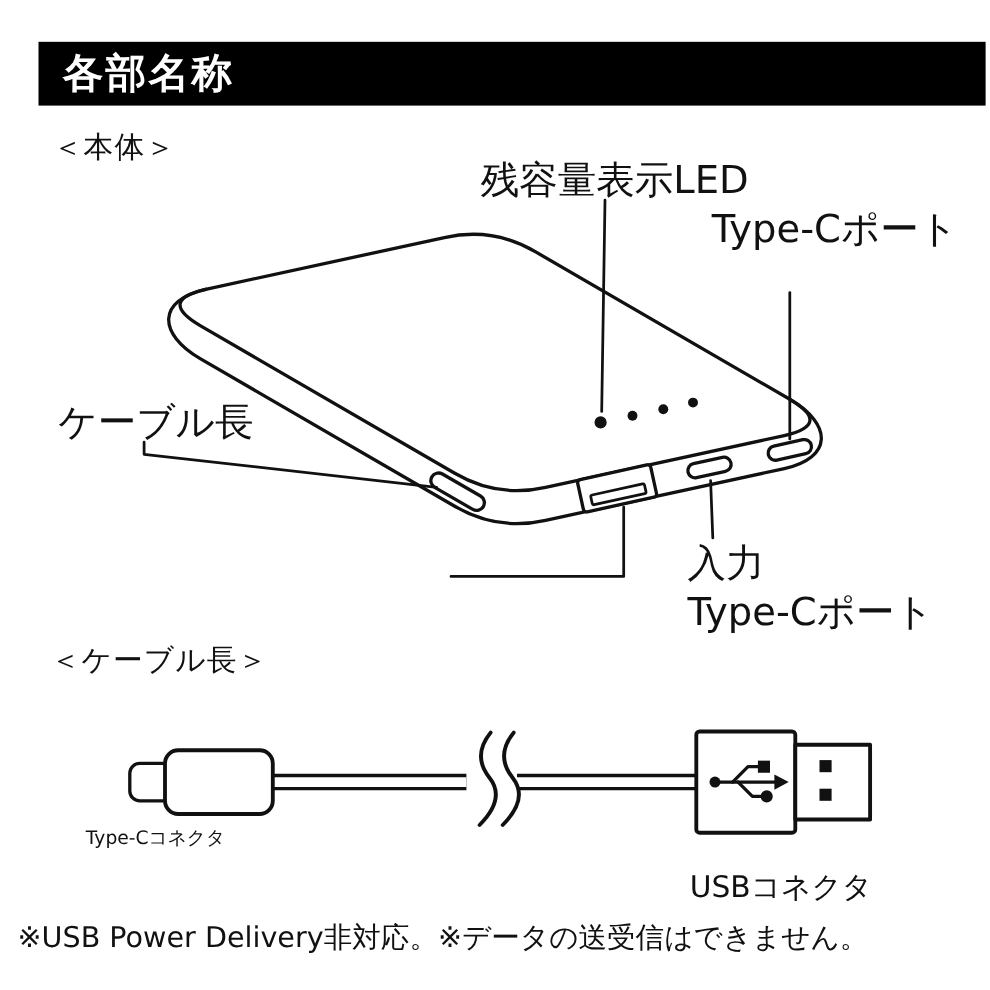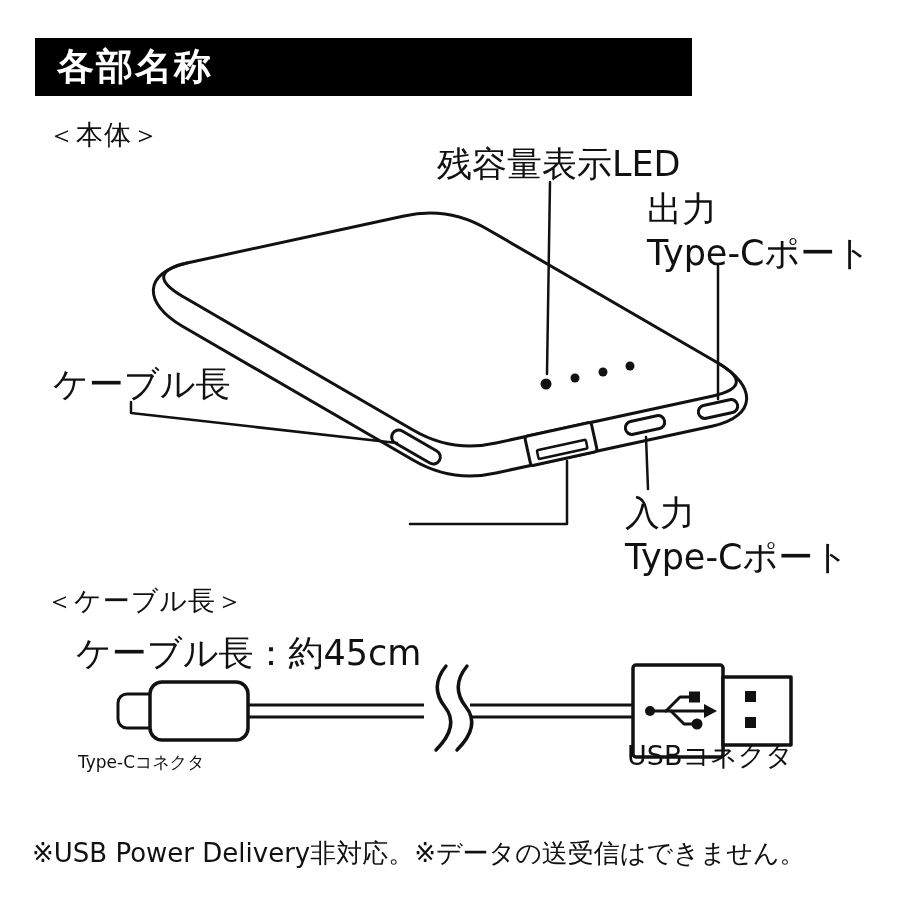--- a/index.html
+++ b/index.html
@@ -3,21 +3,21 @@
 <meta charset="utf-8">
 <style>
   html,body{margin:0;padding:0;background:#fff;}
   .page{
     position:relative;width:900px;height:900px;background:#ffffff;
     font-family:"DejaVu Sans","Liberation Sans",sans-serif;color:#111;
     overflow:hidden;
   }
   svg.diagram{position:absolute;left:0;top:0;}
   .header-bar{
-    position:absolute;left:35px;top:38px;width:657px;height:58px;
+    position:absolute;left:35px;top:38px;width:861px;height:58px;
     background:#000;color:#fff;display:flex;align-items:center;
     padding-left:22px;box-sizing:border-box;
     font-size:37px;font-weight:700;letter-spacing:2px;
   }
   .lbl{
     position:absolute;font-size:35px;font-weight:500;
     white-space:nowrap;line-height:1.25;color:#111;
   }
   .heading{font-weight:400;font-size:27px;letter-spacing:1px;}
   .two-line span{display:block;}
@@ -91,35 +91,33 @@
 
   <div class="header-bar">
     <span>各部名称</span>
   </div>
 
   <div class="lbl heading" style="left:48px;top:118px">＜本体＞</div>
 
   <div class="lbl" style="left:437px;top:143px">残容量表示LED</div>
 
   <div class="lbl two-line" style="left:647px;top:188px">
-    <span>出力</span>
     <span>Type-Cポート</span>
   </div>
 
   <div class="lbl" style="left:53px;top:363px">ケーブル長</div>
 
 
   <div class="lbl two-line" style="left:625px;top:492px">
     <span>入力</span>
     <span>Type-Cポート</span>
   </div>
 
   <div class="lbl heading" style="left:46px;top:584px">＜ケーブル長＞</div>
 
-  <div class="lbl" style="left:76px;top:632px">ケーブル長：約45cm</div>
 
   <div class="lbl small" style="left:78px;top:752px">Type-Cコネクタ</div>
 
-  <div class="lbl mid" style="left:627px;top:739px">USBコネクタ</div>
+  <div class="lbl mid" style="left:627px;top:790px">USBコネクタ</div>
 
-  <div class="lbl footer-note" style="left:32px;top:837px">※USB Power Delivery非対応。※データの送受信はできません。</div>
+  <div class="lbl footer-note" style="left:16px;top:837px">※USB Power Delivery非対応。※データの送受信はできません。</div>
 
 </div>
 
 </body></html>

